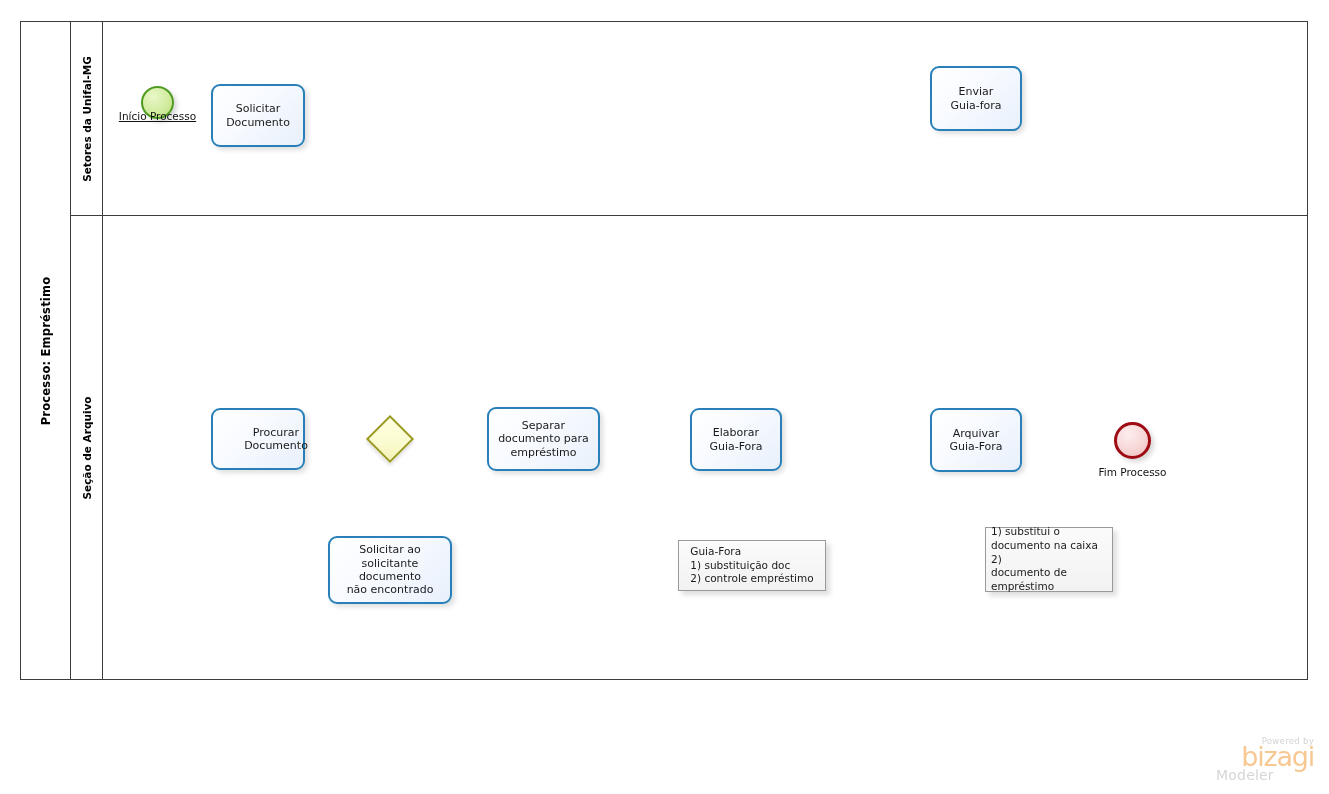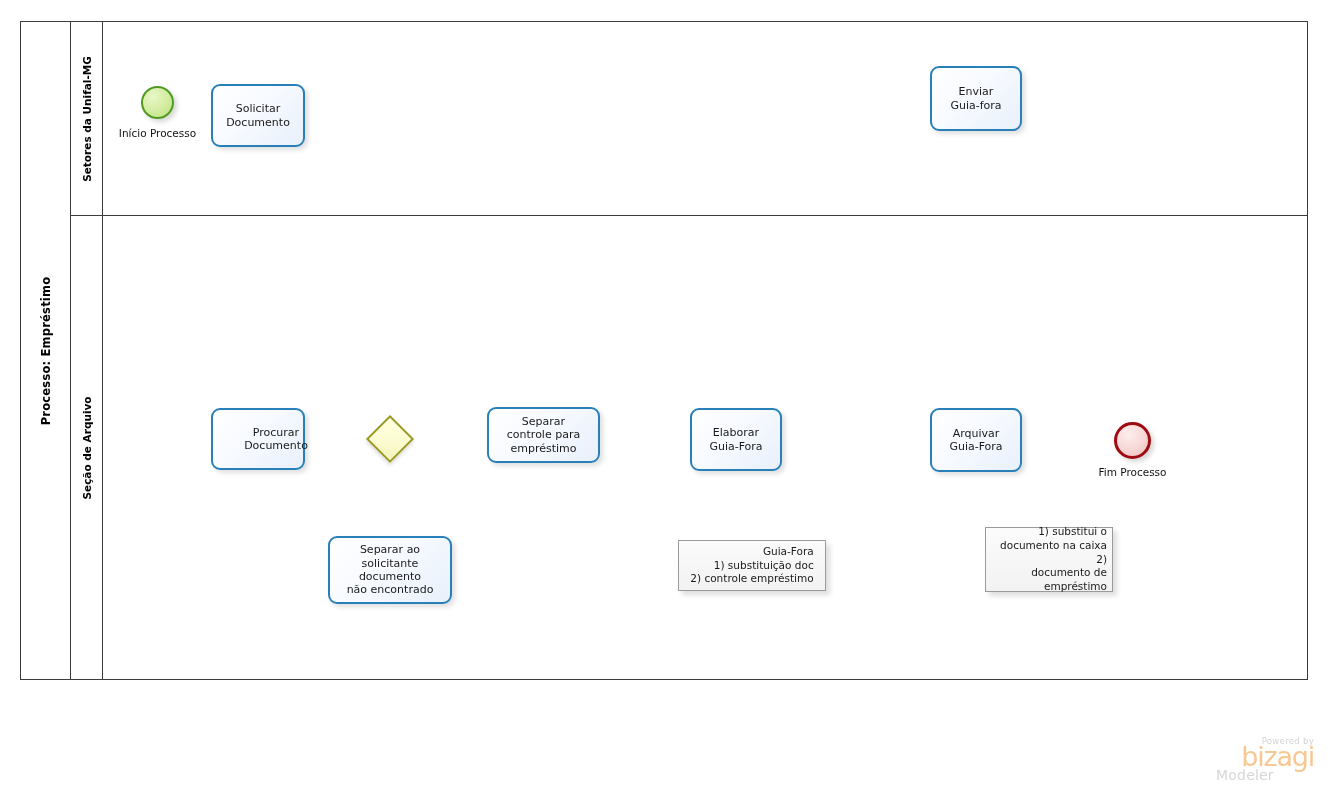--- a/index.html
+++ b/index.html
@@ -139,21 +139,21 @@
     box-sizing: border-box;
     border: 1.2px solid #9a9a9a;
     background: linear-gradient(180deg, #fbfbfb 0%, #f2f2f2 100%);
     box-shadow: 4px 4px 5px rgba(0,0,0,0.13);
     font-size: 10.5px;
     color: #1a1a1a;
     line-height: 1.30;
     display: flex;
     align-items: center;
     justify-content: center;
-    text-align: right;
+    text-align: left;
     padding: 3px 5px;
   }
   .annotation span { display: block; width: 100%; }
 
   
   #bizagi {
     position: absolute;
     left: 1214px; top: 736px;
     width: 100px; height: 50px;
     text-align: right;
@@ -229,21 +229,21 @@
     </div>
 
     <div class="lane" id="lane-bottom">
       <div class="lane-label-col">
         <div class="lane-label-text">Seção de Arquivo</div>
       </div>
     </div>
   </div>
 
   <div class="event event-start abs" style="left:141px;top:86px;width:33px;height:33px;"></div>
-  <div class="event-label" style="left:105px;top:127px;width:105px;">Início Processo</div>
+  <div class="event-label" style="left:105px;top:110px;width:105px;text-decoration:underline;">Início Processo</div>
 
   <div class="event event-end abs" style="left:1114px;top:422px;width:37px;height:37px;"></div>
   <div class="event-label" style="left:1080px;top:466px;width:105px;">Fim Processo</div>
 
   <div id="gateway" style="left:373px;top:422px;"></div>
 
   <div class="task" style="left:211px;top:84px;width:94px;height:63px;">
     <div>
       <span>Solicitar</span>
       <span>Documento</span>
@@ -258,45 +258,45 @@
     </div>
   </div>
 
   <div class="task" style="left:211px;top:408px;width:94px;height:62px;padding-left:40px;">
     <div>
       <span>Procurar</span>
       <span>Documento</span>
     </div>
   </div>
 
-  <div class="task" style="left:487px;top:407px;width:113px;height:56px;">
+  <div class="task" style="left:487px;top:407px;width:113px;height:64px;">
     <div>
       <span>Separar</span>
-      <span>controle para</span>
+      <span>documento para</span>
       <span>empréstimo</span>
     </div>
   </div>
 
   <div class="task" style="left:690px;top:408px;width:92px;height:63px;">
     <div>
       <span>Elaborar</span>
       <span>Guia-Fora</span>
     </div>
   </div>
 
   <div class="task" style="left:930px;top:408px;width:92px;height:64px;">
     <div>
       <span>Arquivar</span>
       <span>Guia-Fora</span>
     </div>
   </div>
 
   <div class="task" style="left:328px;top:536px;width:124px;height:68px;">
     <div>
-      <span>Separar ao</span>
+      <span>Solicitar ao</span>
       <span>solicitante documento</span>
       <span>não encontrado</span>
     </div>
   </div>
 
   <div class="annotation" style="left:678px;top:540px;width:148px;height:51px;">
     <div>
       <span>Guia-Fora</span>
       <span>1) substituição doc</span>
       <span>2) controle empréstimo</span>

